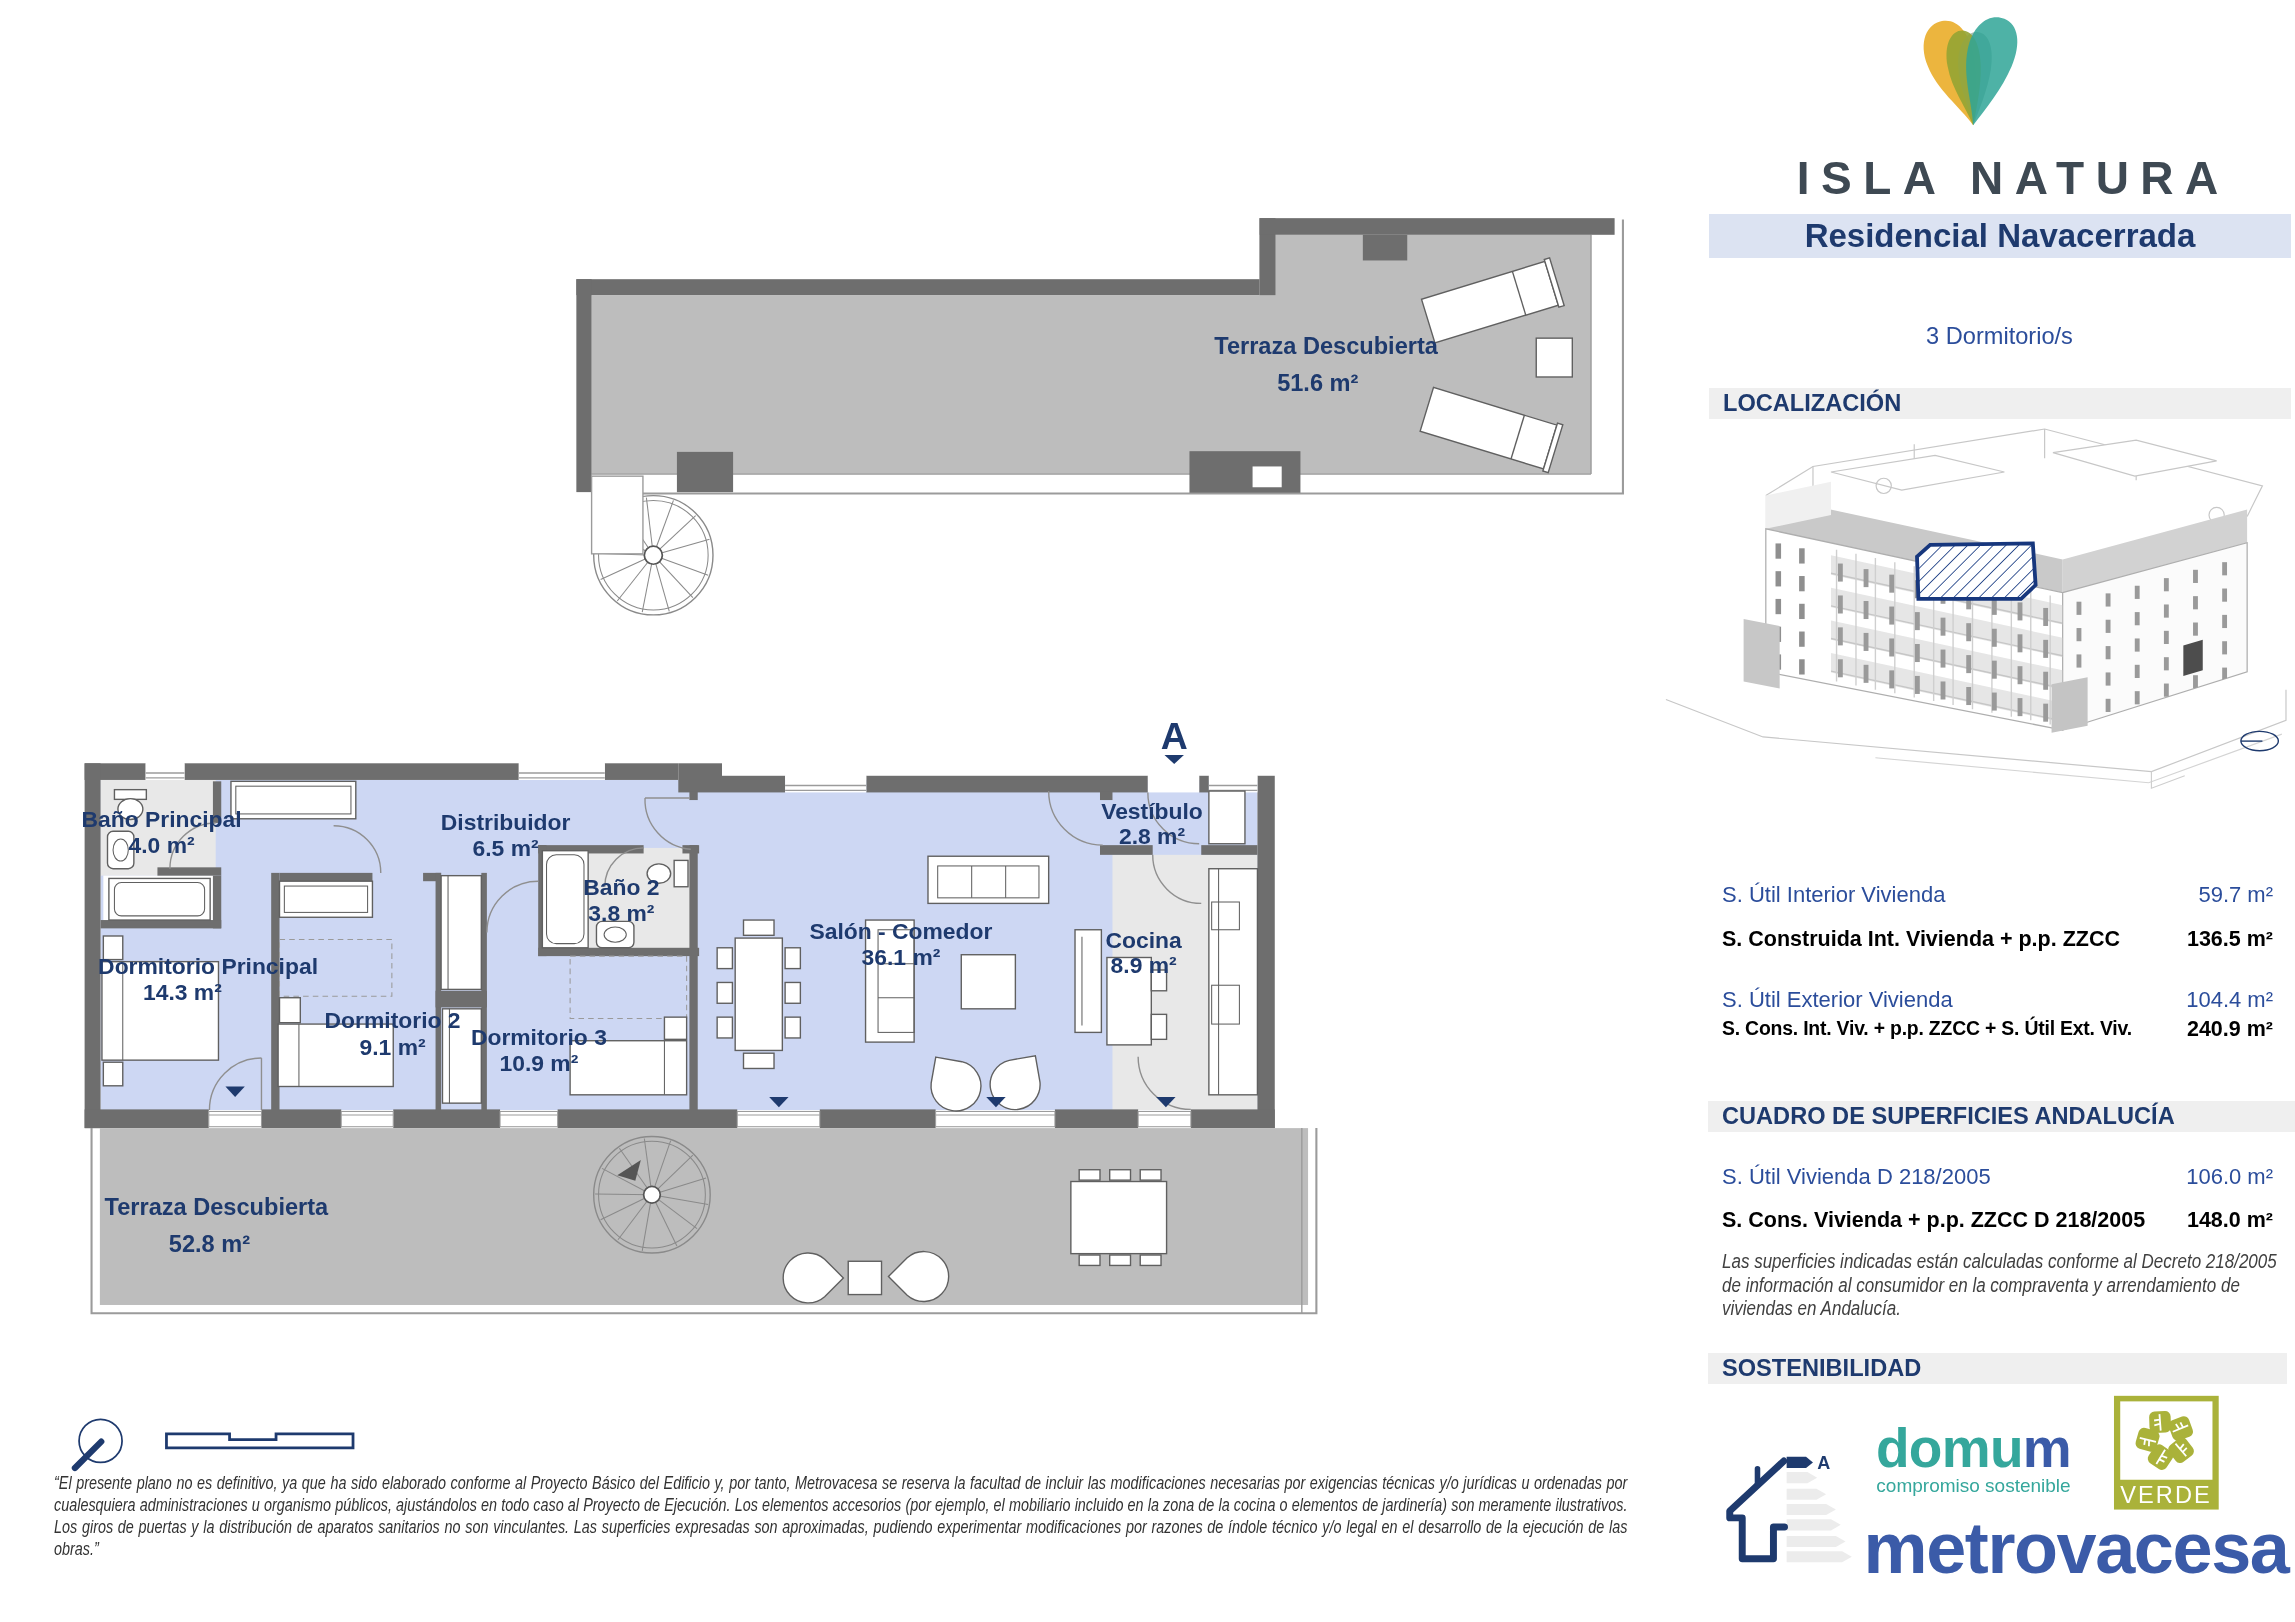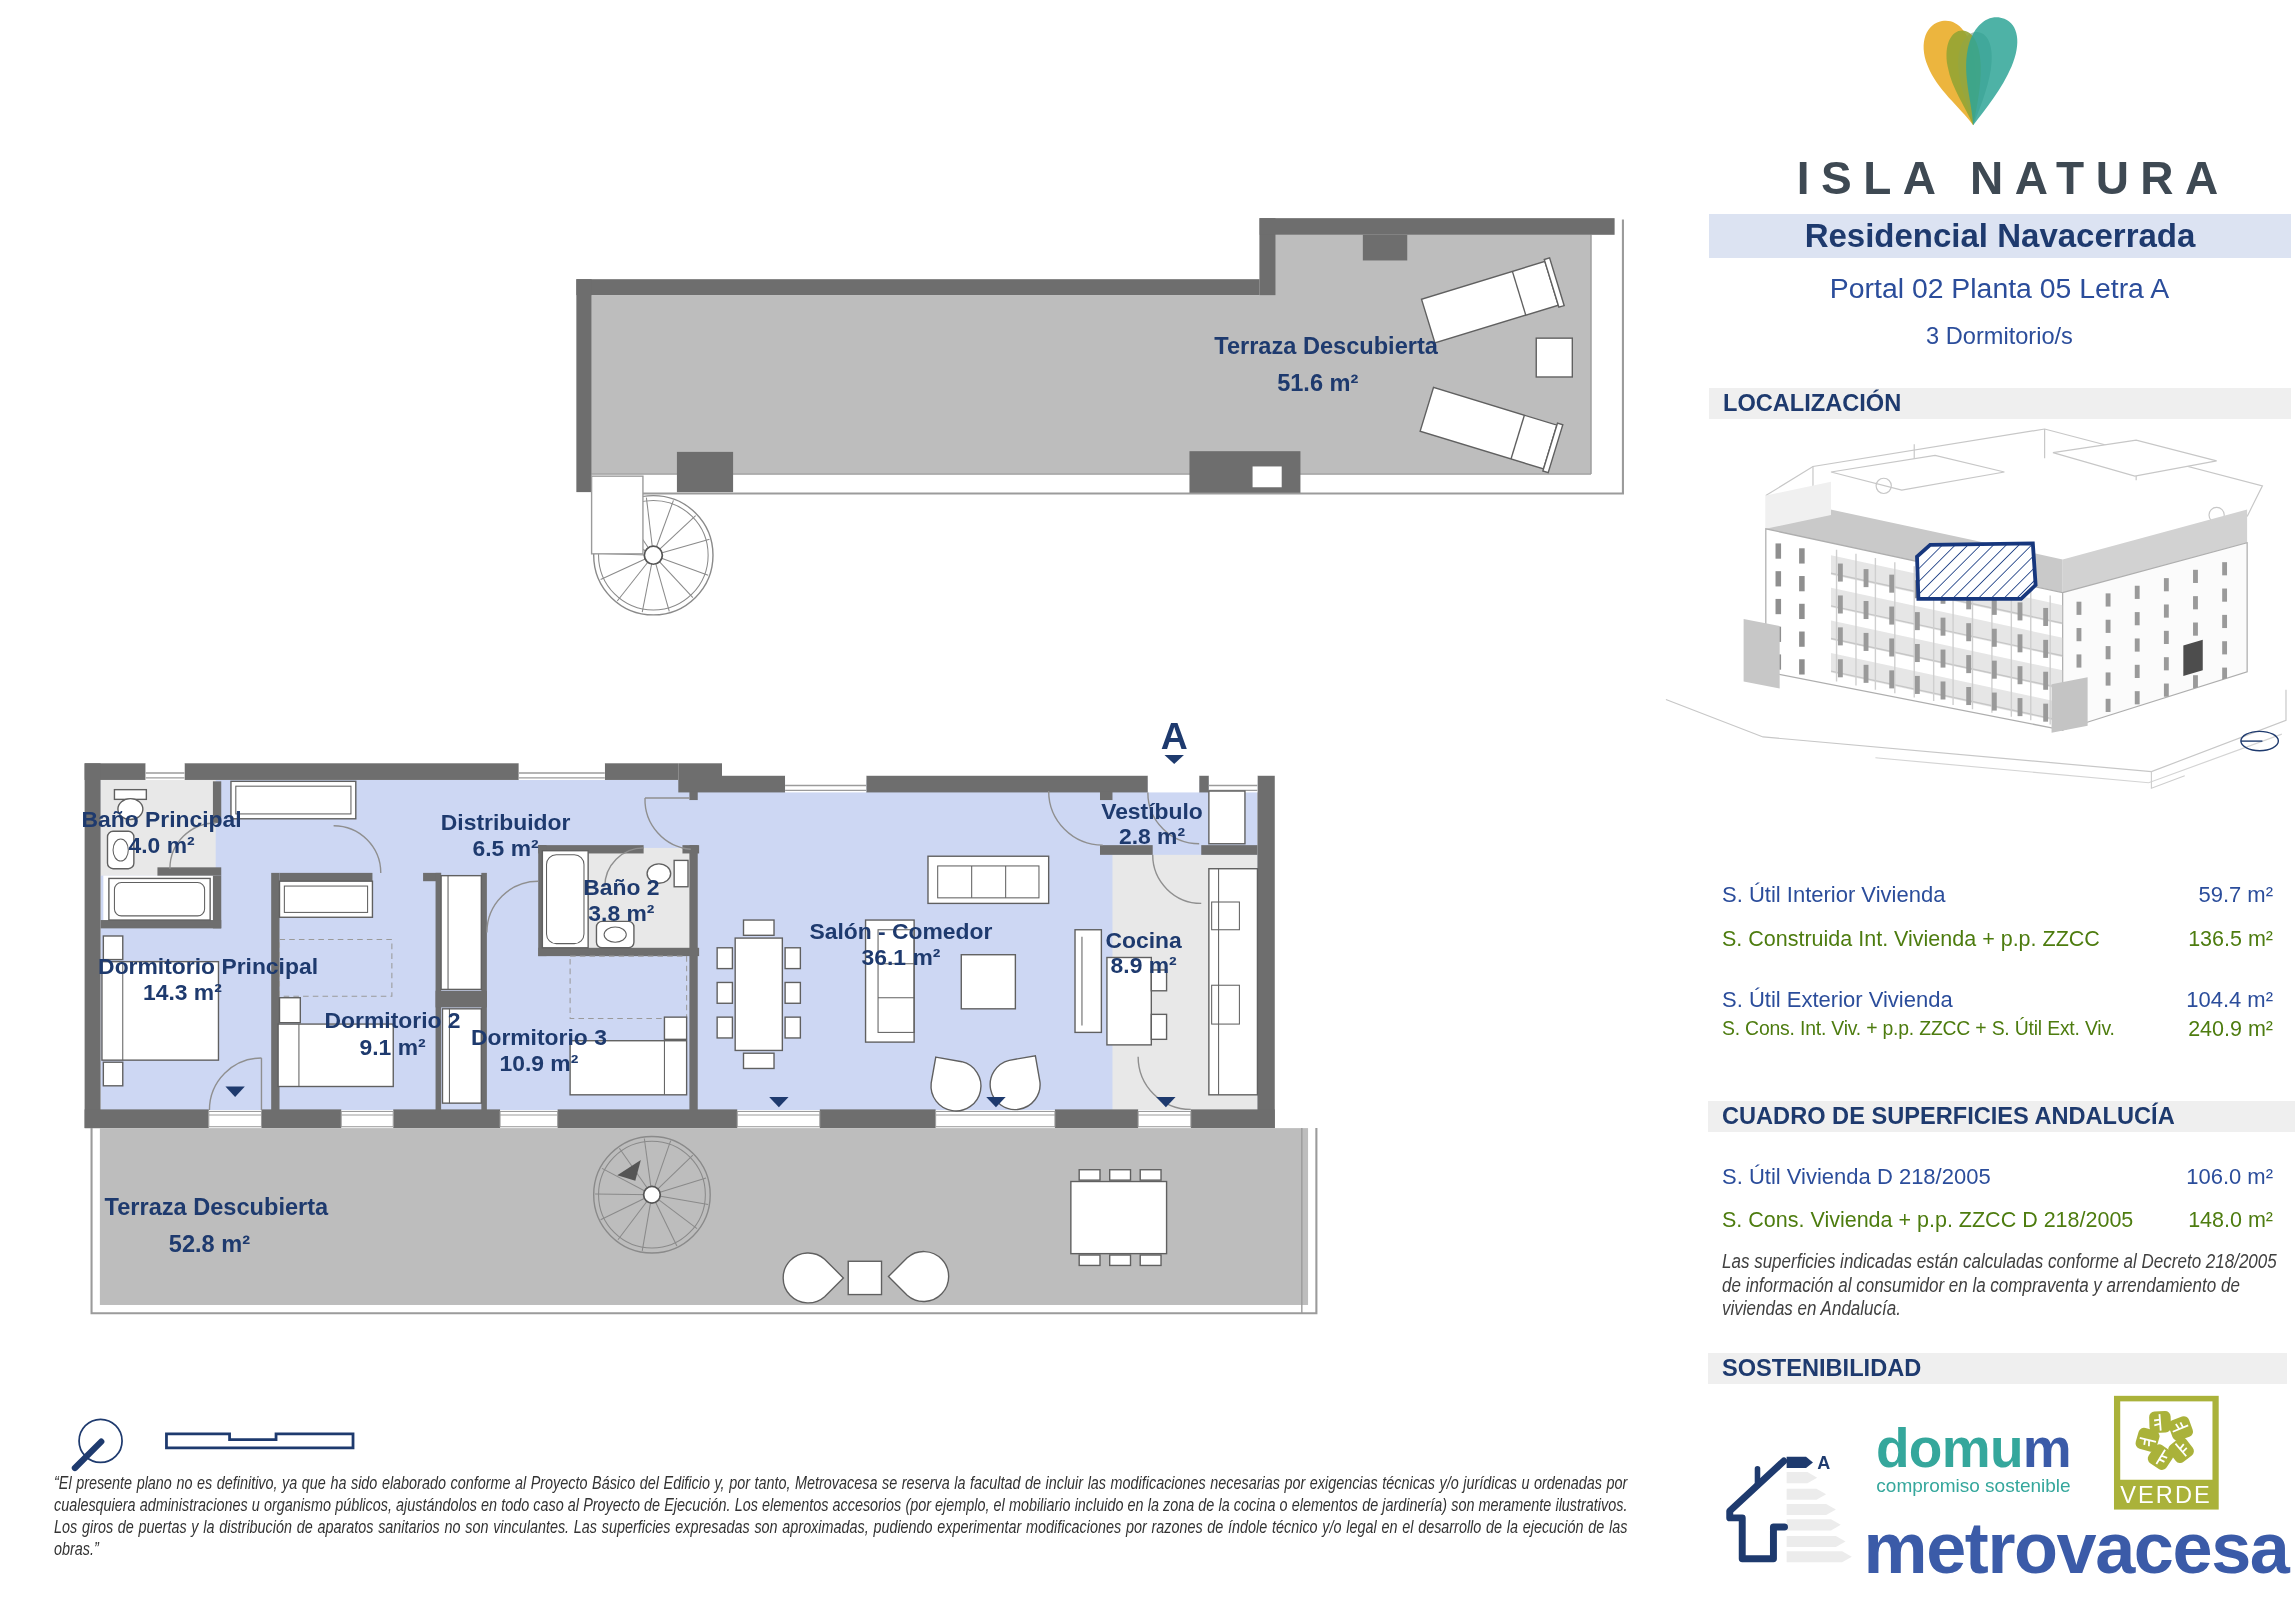--- a/index.html
+++ b/index.html
@@ -1,20 +1,20 @@
 <!DOCTYPE html>
 <html style="font-size:11px"><head>
 <meta charset="utf-8">
 <style>
 html,body{margin:0;padding:0}
 .page{position:relative;width:2295px;height:1623px;background:#ffffff;font-family:"Liberation Sans",sans-serif;overflow:hidden}
 .abs{position:absolute}
 .band{position:absolute;background:#efefef;color:#1e3a6e;font-weight:bold;font-size:23.6px;display:flex;align-items:center;padding-left:14px;box-sizing:border-box}
 .row{position:absolute;left:1722px;width:551px;display:flex;justify-content:space-between;font-size:22px;color:#2b4d9b;white-space:nowrap}
-.rowb{font-weight:normal;color:#4d7c0f;font-size:21.5px}
+.rowb{font-weight:bold;color:#000000;font-size:21.5px}
 .row4{font-size:19.4px;letter-spacing:-0.2px}
 </style>
 </head>
 <body>
 <div class="page">
 <svg class="abs" style="left:0;top:0" width="2295" height="1623" viewBox="0 0 3309 2339">
 
 <g>
 
 <path d="M853,425 L1816,425 L1816,338 L2294,338 L2294,683 L853,683 Z" fill="#bdbdbd"></path>
@@ -606,21 +606,20 @@
           </g>
         </g>
 <text x="3123" y="2166" font-size="34" fill="#ffffff" text-anchor="middle" letter-spacing="3" font-family="Liberation Sans">VERDE</text>
 </g>
 </svg>
 
 <div class="abs" style="left:1716px;top:151px;width:583px;text-align:center;font-size:46px;font-weight:bold;color:#3e4953;letter-spacing:0.25em;text-indent:0.25em;">ISLA NATURA</div>
 
 <div class="abs" style="left:1709px;top:214px;width:582px;height:44px;background:#dce3f2;display:flex;align-items:center;justify-content:center;font-size:33px;font-weight:bold;color:#1e3a6e;">Residencial Navacerrada</div>
 
-<div class="abs" style="left:1708px;top:272px;width:583px;text-align:center;font-size:28.4px;color:#2b4d9b;">Portal 02 Planta 05 Letra A</div>
 
 <div class="abs" style="left:1708px;top:323px;width:583px;text-align:center;font-size:23.6px;color:#2b4d9b;">3 Dormitorio/s</div>
 
 <div class="band" style="left:1709px;top:388px;width:582px;height:31px;">LOCALIZACIÓN</div>
 
 
 <div class="row" style="top:882px;">
       <span>S. Útil Interior Vivienda</span>
       <span>59.7 m²</span>
     </div>

